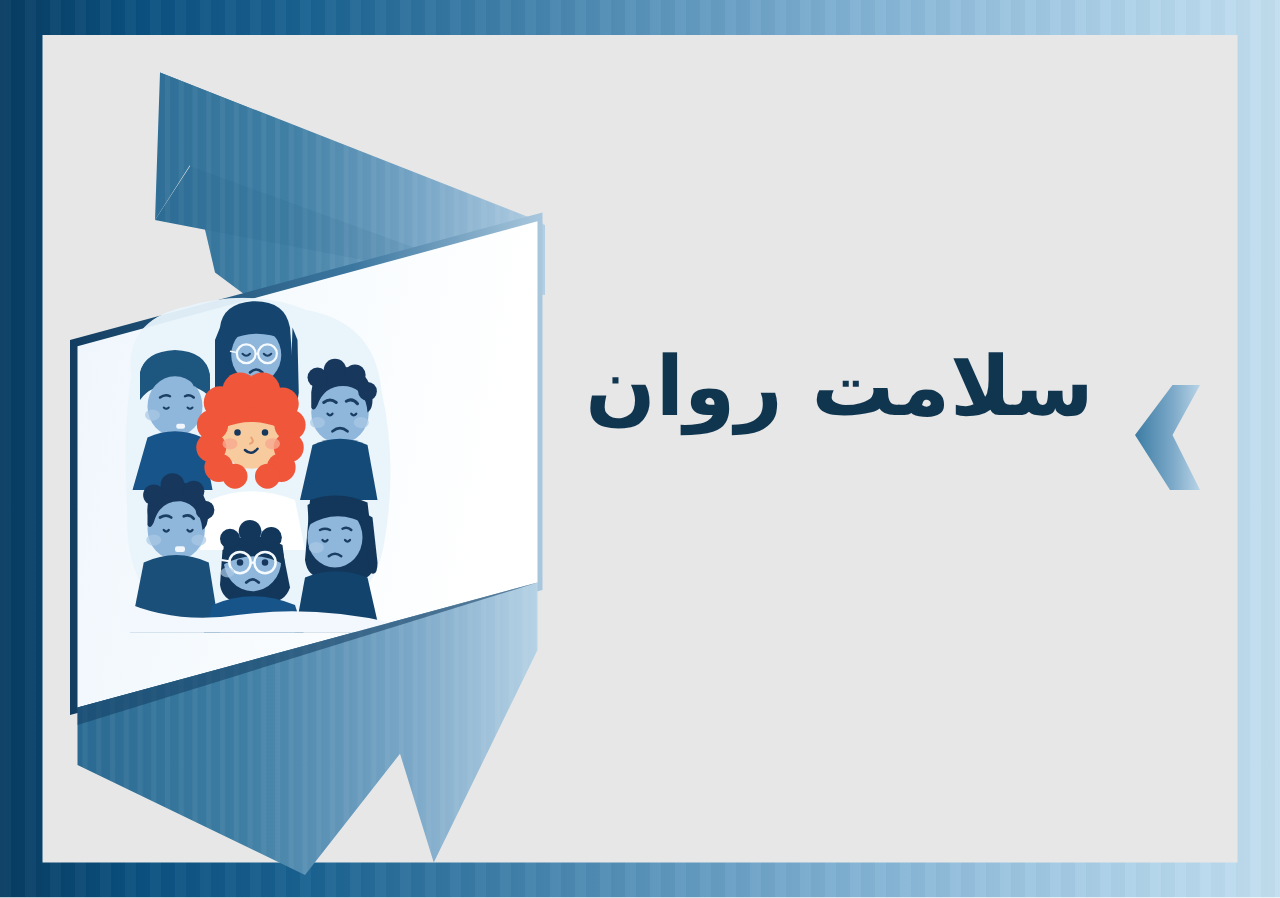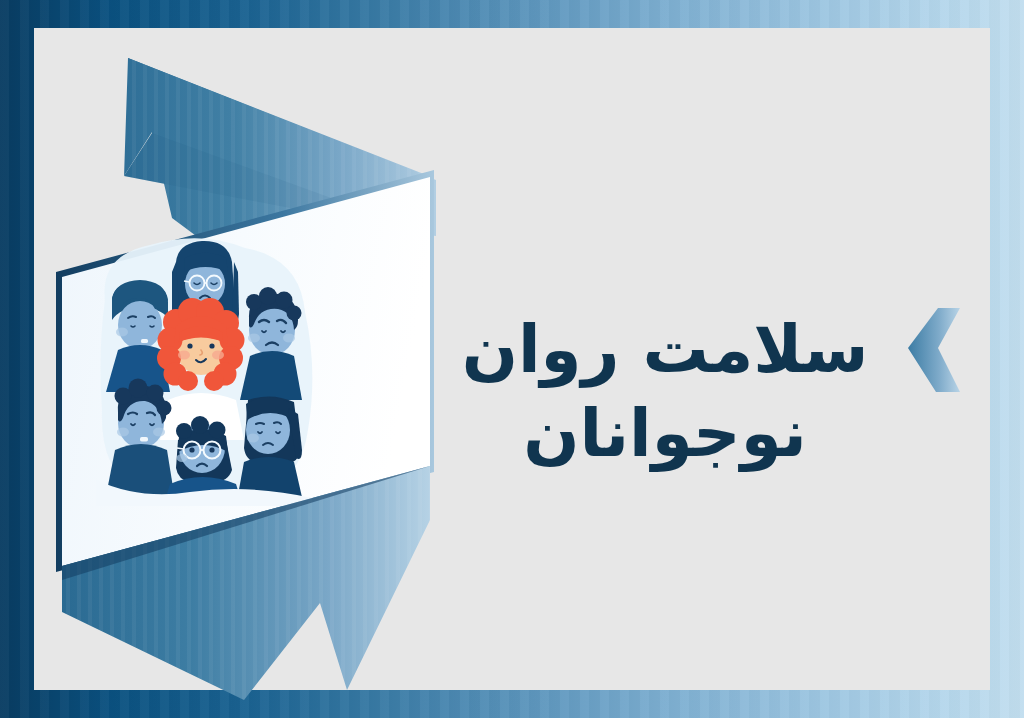--- a/index.html
+++ b/index.html
@@ -61,23 +61,21 @@
     height: 718px;
   }
   .stage svg { display: block; }
 
   
   .title-block {
     position: absolute;
     left: 455px;
     top: 268px;
     width: 420px;
-    text-align: center;
     direction: rtl;
-    margin-top: 40px;
   }
   .title-line {
     font-family: "DejaVu Sans", "Liberation Sans", sans-serif;
     font-weight: bold;
     font-size: 66px;
     line-height: 1.28;
     letter-spacing: -1px;
     color: #10354f;
     white-space: nowrap;
   }
@@ -306,16 +304,15 @@
       </g>
 
       <g>
         <polygon points="938,308 960,308 938,348 960,392 936,392 908,348" fill="url(#gChev)"></polygon>
       </g>
     </svg>
   </div>
 
   <div class="title-block">
     <div class="title-line">سلامت روان</div>
-    <div class="title-line">نوجوانان</div>
   </div>
 
 </div>
 
 </body></html>

